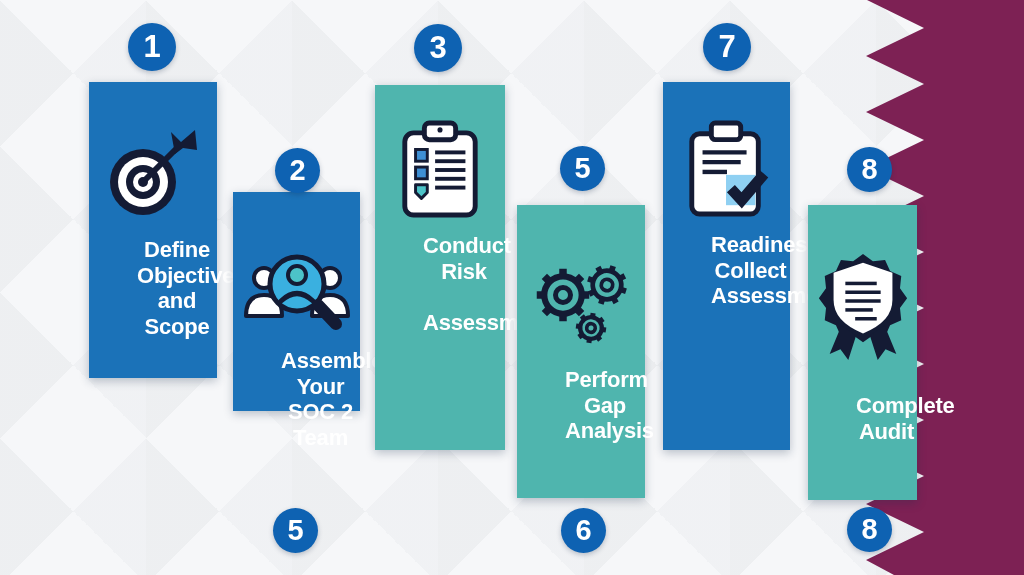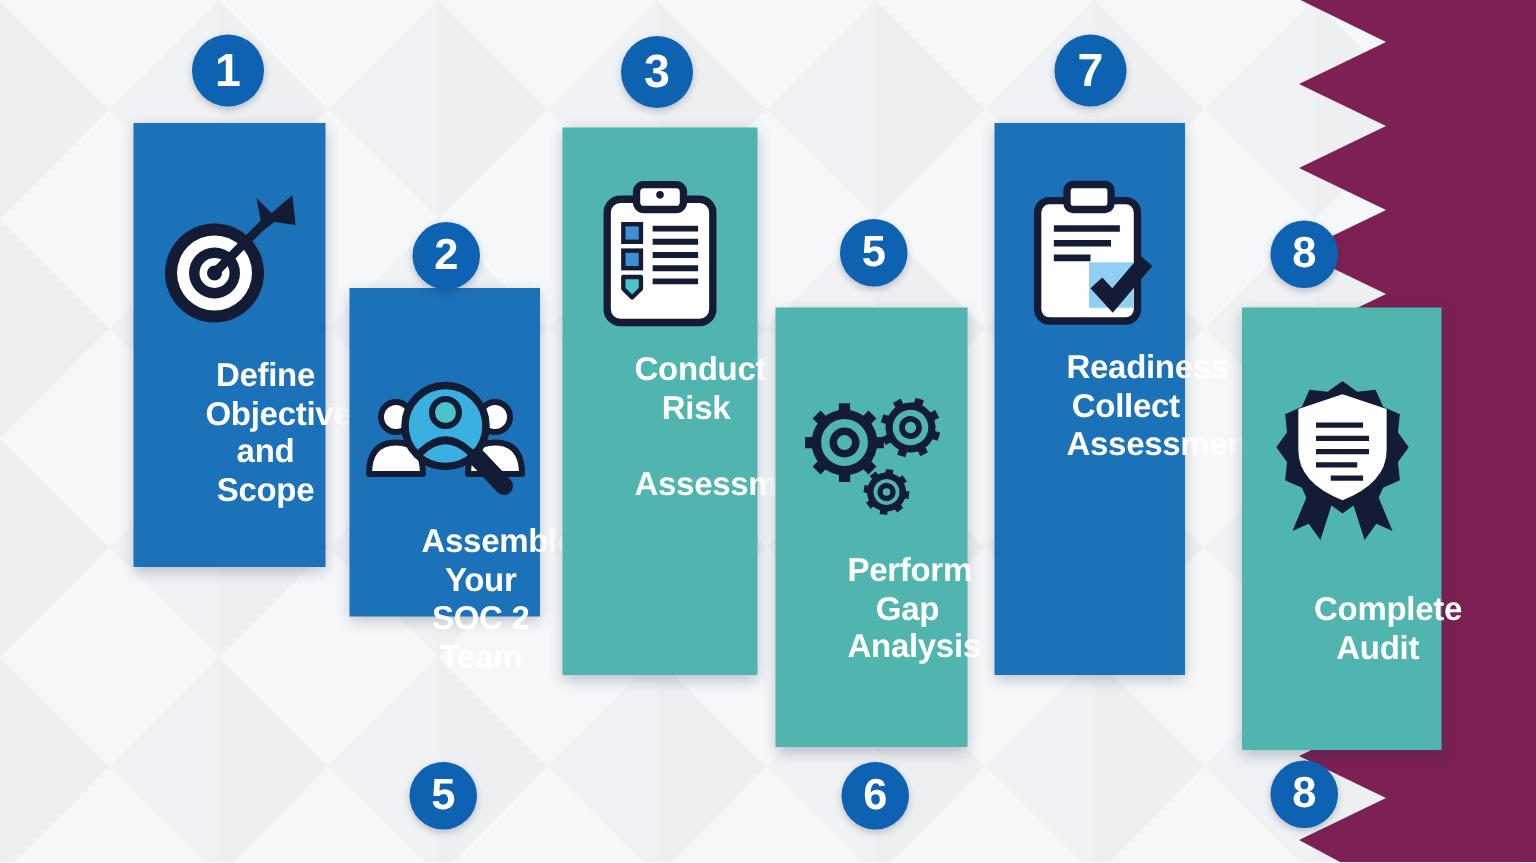--- a/index.html
+++ b/index.html
@@ -27,21 +27,21 @@
     text-align:center;
   }
   .panel.blue { background:#1b72b8; }
   .panel.teal { background:#4fb5ae; }
 
   .c1 { left:89px;  top:82px;  width:128px; height:296px; }
   .c2 { left:233px; top:192px; width:127px; height:219px; }
   .c3 { left:375px; top:85px;  width:130px; height:365px; }
   .c4 { left:517px; top:205px; width:128px; height:293px;align-items:center; }
   .c5 { left:663px; top:82px;  width:127px; height:368px; }
-  .c6 { left:808px; top:205px; width:133px; height:295px;margin-left:20px; }
+  .c6 { left:808px; top:205px; width:109px; height:295px; }
 
   .step-title {
     color:#ffffff; font-size:22px; font-weight:700; line-height:1.17;
     white-space:pre-line; letter-spacing:-0.2px; width:100%;padding-left:48px;
   }
   .c1 .step-title { margin-top:13px; }
   .c2 .step-title { margin-top:12px; }
   .c3 .step-title { margin-top:12px; }
   .c4 .step-title { margin-top:16px; }
   .c5 .step-title { margin-top:12px; }

